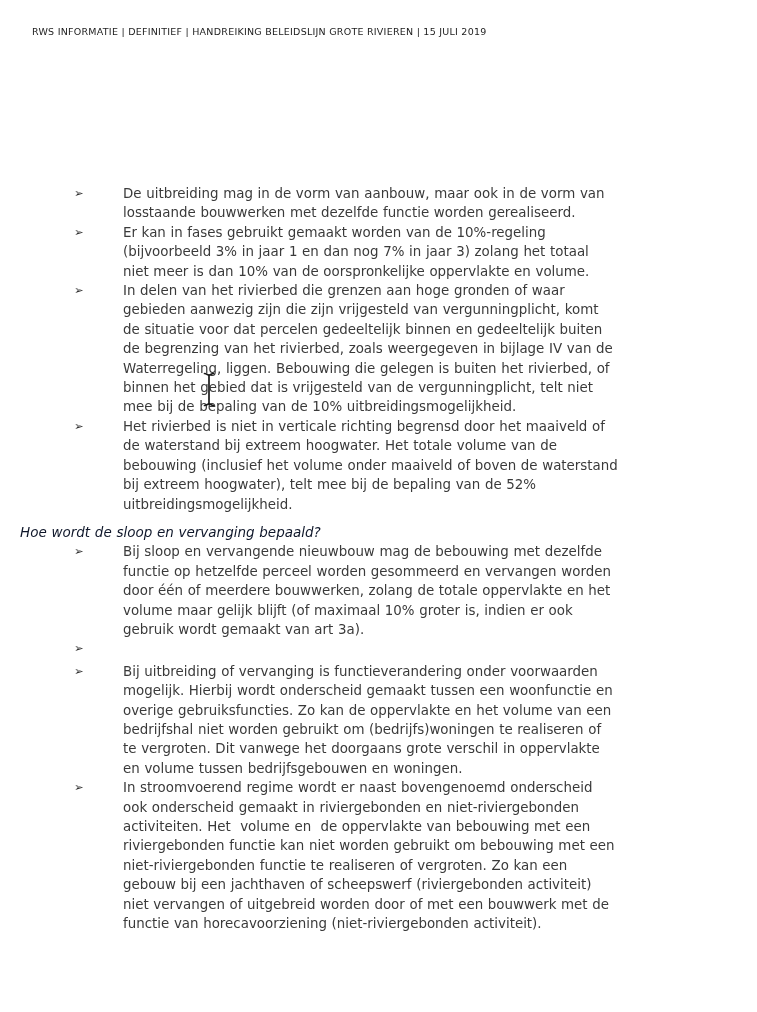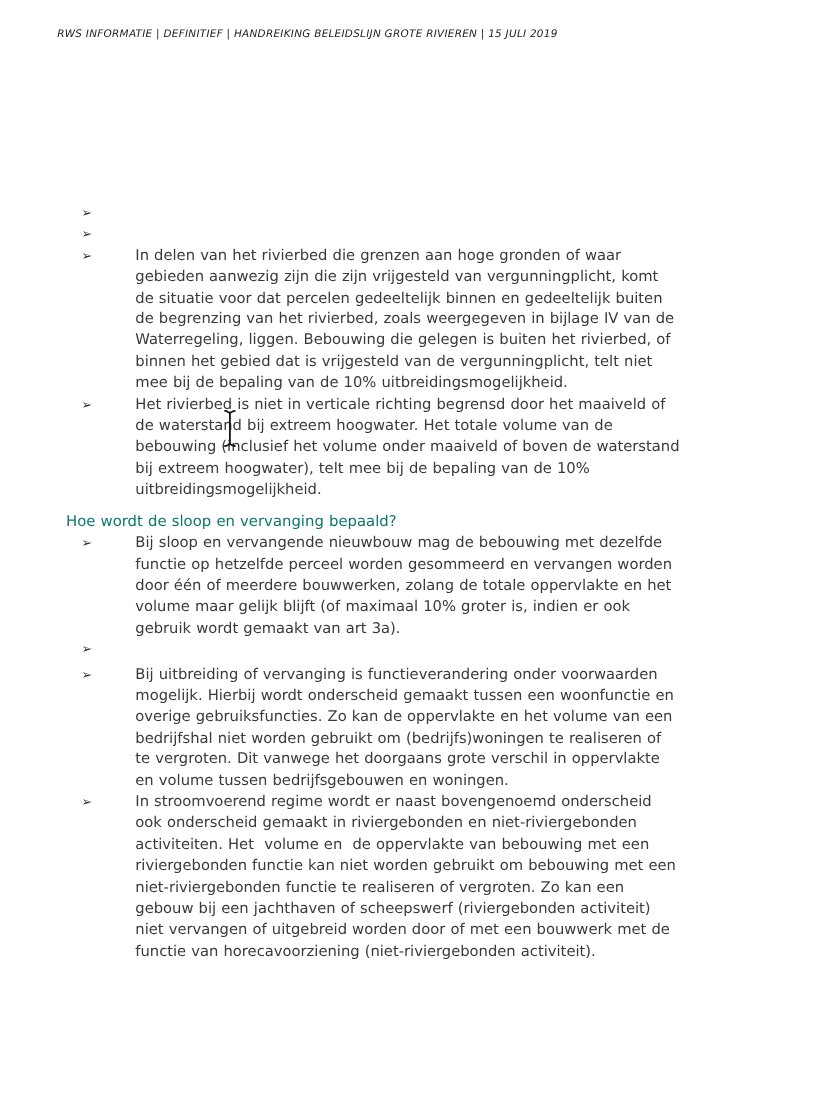--- a/index.html
+++ b/index.html
@@ -6,27 +6,26 @@
   body {
     width: 757px;
     height: 1012px;
     background: #ffffff;
     position: relative;
     font-family: "DejaVu Sans", "Liberation Sans", sans-serif;
     overflow: hidden;
   }
   .doc-header {
     position: absolute;
-    left: 52px;
+    left: 32px;
     top: 26px;
     font-size: 9.5px;
     letter-spacing: 0.25px;
     color: #1c1c1c;
     white-space: nowrap;
-    font-style: italic;
   }
   .content {
     position: absolute;
     left: 0;
     top: 184px;
     width: 720px;
     color: #3a3a3a;
   }
   section { margin: 0; padding: 0; }
   .bullet-row { display: flex; align-items: flex-start; }
@@ -39,25 +38,26 @@
   }
   .bullet-text {
     margin: 0;
     font-size: 13.4px;
     line-height: 19.4px;
     white-space: pre-wrap;
     word-spacing: 0.4px;
     width: 585px;
   }
   .section-heading {
-    margin: 9px 0 0 60px;
+    margin: 9px 0 0 20px;
     font-size: 13.5px;
     font-weight: normal;
+    font-style: italic;
     line-height: 19.4px;
-    color: #0f766e;
+    color: #0f172a;
     word-spacing: 0.4px;
   }
   .sec-gap { height: 3px; }
   .ibeam-cursor {
     position: absolute;
     left: 202px;
     top: 371px;
     width: 14px;
     height: 37px;
     pointer-events: none;
@@ -66,40 +66,45 @@
 </head>
 <body>
 
 <div class="doc-header">RWS INFORMATIE | DEFINITIEF | HANDREIKING BELEIDSLIJN GROTE RIVIEREN | 15 JULI 2019</div>
 
 <main class="content">
 
   <section>
     <div class="bullet-row">
       <span class="bullet-marker">➢</span>
+      <p class="bullet-text">De uitbreiding mag in de vorm van aanbouw, maar ook in de vorm van
+losstaande bouwwerken met dezelfde functie worden gerealiseerd.</p>
     </div>
     <div class="bullet-row">
       <span class="bullet-marker">➢</span>
+      <p class="bullet-text">Er kan in fases gebruikt gemaakt worden van de 10%-regeling
+(bijvoorbeeld 3% in jaar 1 en dan nog 7% in jaar 3) zolang het totaal
+niet meer is dan 10% van de oorspronkelijke oppervlakte en volume.</p>
     </div>
     <div class="bullet-row">
       <span class="bullet-marker">➢</span>
       <p class="bullet-text">In delen van het rivierbed die grenzen aan hoge gronden of waar
 gebieden aanwezig zijn die zijn vrijgesteld van vergunningplicht, komt
 de situatie voor dat percelen gedeeltelijk binnen en gedeeltelijk buiten
 de begrenzing van het rivierbed, zoals weergegeven in bijlage IV van de
 Waterregeling, liggen. Bebouwing die gelegen is buiten het rivierbed, of
 binnen het gebied dat is vrijgesteld van de vergunningplicht, telt niet
 mee bij de bepaling van de 10% uitbreidingsmogelijkheid.</p>
     </div>
     <div class="bullet-row">
       <span class="bullet-marker">➢</span>
       <p class="bullet-text">Het rivierbed is niet in verticale richting begrensd door het maaiveld of
 de waterstand bij extreem hoogwater. Het totale volume van de
 bebouwing (inclusief het volume onder maaiveld of boven de waterstand
-bij extreem hoogwater), telt mee bij de bepaling van de 10%
+bij extreem hoogwater), telt mee bij de bepaling van de 52%
 uitbreidingsmogelijkheid.</p>
     </div>
   </section>
 
   <section>
     <h2 class="section-heading">Hoe wordt de sloop en vervanging bepaald?</h2>
     <div class="bullet-row">
       <span class="bullet-marker">➢</span>
       <p class="bullet-text">Bij sloop en vervangende nieuwbouw mag de bebouwing met dezelfde
 functie op hetzelfde perceel worden gesommeerd en vervangen worden

